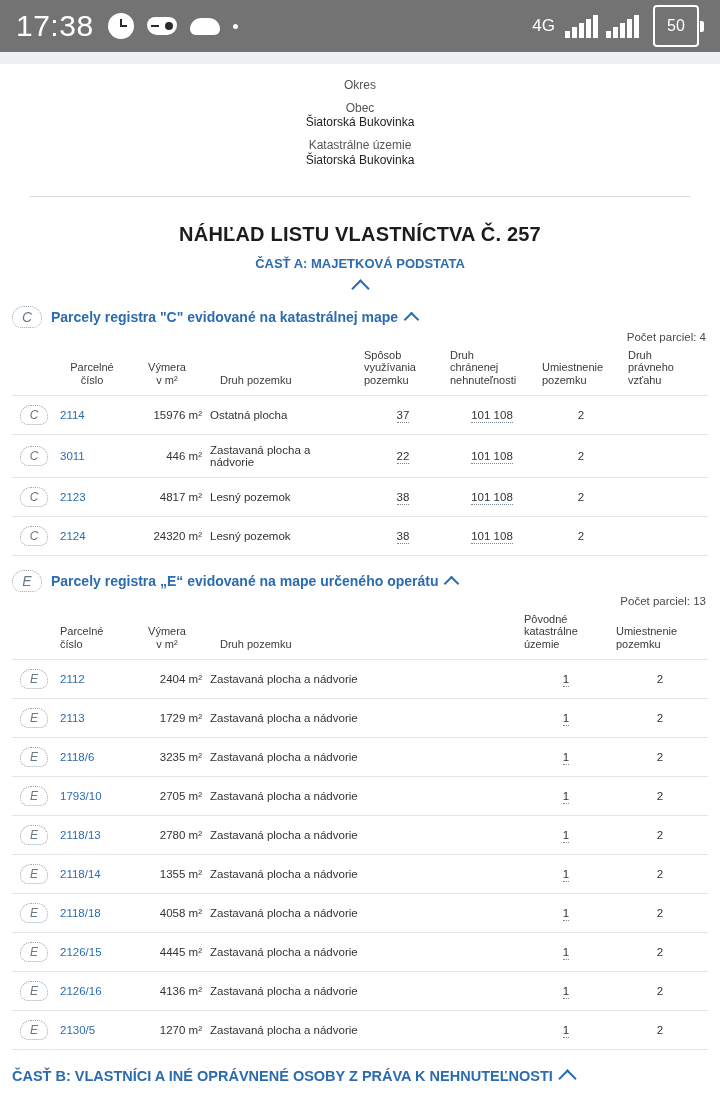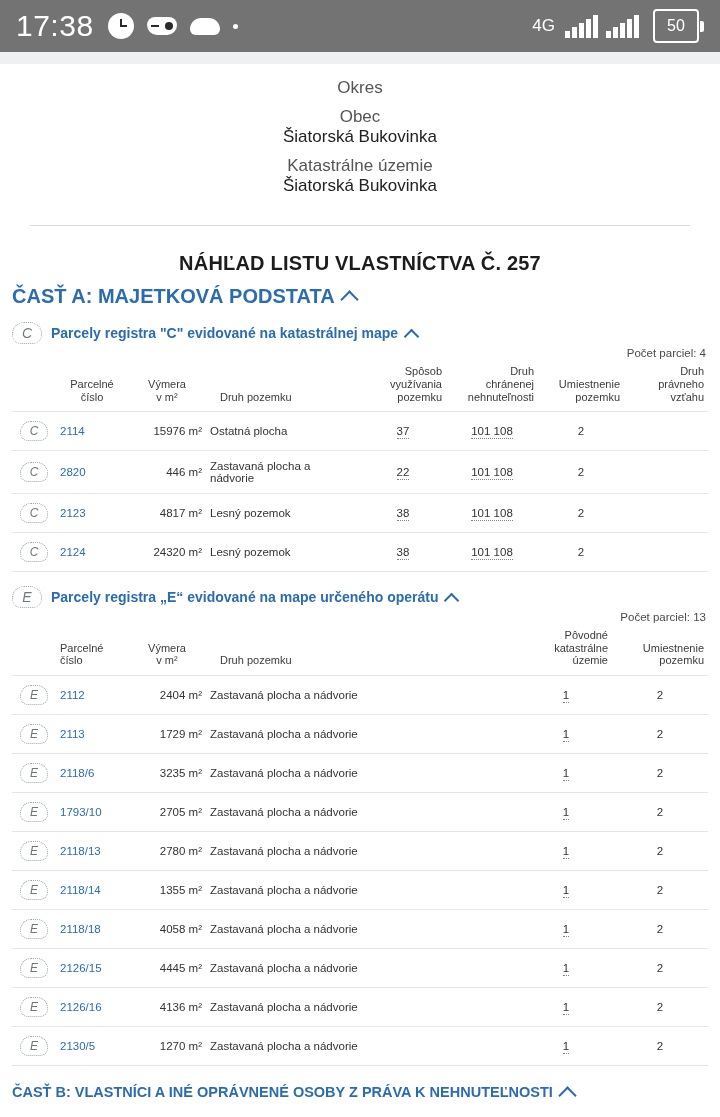--- a/index.html
+++ b/index.html
@@ -65,21 +65,21 @@
   .bars i:nth-child(1) { height: 7px; }
   .bars i:nth-child(2) { height: 11px; }
   .bars i:nth-child(3) { height: 15px; }
   .bars i:nth-child(4) { height: 19px; }
   .bars i:nth-child(5) { height: 23px; }
   .battery {
     display: flex; align-items: center; margin-left: 6px;
   }
   .battery-body {
     border: 2px solid #ffffff; border-radius: 4px;
-    width: 46px; height: 34px; display: flex; align-items: center; justify-content: center;
+    width: 46px; height: 42px; display: flex; align-items: center; justify-content: center;
     font-size: 16px;
   }
   .battery-cap {
     width: 4px; height: 11px; background: #ffffff;
     border-radius: 0 2px 2px 0; margin-left: 1px;
   }
 
   
   .page {
     background: #ffffff;
@@ -87,46 +87,47 @@
     height: 1065px;
     overflow: hidden;
     position: relative;
   }
   .top-strip { height: 12px; background: #eef0f2; margin: 0 -12px; }
 
   .header-block {
     text-align: center;
     padding: 14px 0 12px;
     color: #333333;
-    font-size: 17px;
+    font-size: 12px;
     line-height: 1.18;
   }
   .header-block .hb-row { margin-bottom: 9px; }
   .header-block .hb-label { color: #555555; }
   .header-block .hb-value { font-weight: 500; color: #222222; }
 
   .divider { height: 1px; background: #d9dde1; margin: 8px 18px 0; }
 
   .doc-title {
     text-align: center;
     font-size: 20px;
     font-weight: 700;
     color: #1c1c1c;
     margin: 26px 0 10px;
     letter-spacing: 0.2px;
   }
 
   .section-head {
-    font-size: 20px;
+    font-size: 13px;
     font-weight: 700;
     color: #2b6cb0;
     display: flex;
     align-items: center;
     gap: 8px;
     margin: 10px 0 4px;
+    flex-direction: column;
   }
   .chev {
     display: inline-block;
     width: 13px; height: 13px;
     border-left: 2px solid currentColor;
     border-top: 2px solid currentColor;
     transform: rotate(45deg);
     position: relative; top: 3px;
   }
 
@@ -186,21 +187,21 @@
     border-radius: 11px 11px 8px 8px;
     color: #6c7880; font-size: 12px; font-style: italic;
     display: inline-flex; align-items: center; justify-content: center;
   }
   .cell-num { color: #2b6cb0; width: 72px; }
   .cell-area { text-align: right; width: 78px; white-space: nowrap; }
   .cell-kind { padding-left: 14px; }
   .cell-c { text-align: center; }
   .dotted { border-bottom: 1px dotted #7a8893; padding-bottom: 1px; }
   .th-right { text-align: center; }
-  .th-center { text-align: right; margin-top: 22px; }
+  .th-center { text-align: left; margin-top: 22px; }
 
   .partB {
     font-size: 14.5px; font-weight: 700; color: #2b6cb0;
     display: flex; align-items: center; gap: 8px;
     margin: 18px 0 6px;
   }
 </style>
 </head>
 <body>
 
@@ -298,21 +299,21 @@
         <td class="cell-num">2114</td>
         <td class="cell-area">15976 m²</td>
         <td class="cell-kind">Ostatná plocha</td>
         <td class="cell-c"><span class="dotted">37</span></td>
         <td class="cell-c"><span class="dotted">101 108</span></td>
         <td class="cell-c">2</td>
         <td class="cell-c"></td>
       </tr>
       <tr>
         <td class="cell-badge"><span class="row-badge">C</span></td>
-        <td class="cell-num">2820</td>
+        <td class="cell-num">3011</td>
         <td class="cell-area">446 m²</td>
         <td class="cell-kind">Zastavaná plocha a nádvorie</td>
         <td class="cell-c"><span class="dotted">22</span></td>
         <td class="cell-c"><span class="dotted">101 108</span></td>
         <td class="cell-c">2</td>
         <td class="cell-c"></td>
       </tr>
       <tr>
         <td class="cell-badge"><span class="row-badge">C</span></td>
         <td class="cell-num">2123</td>

